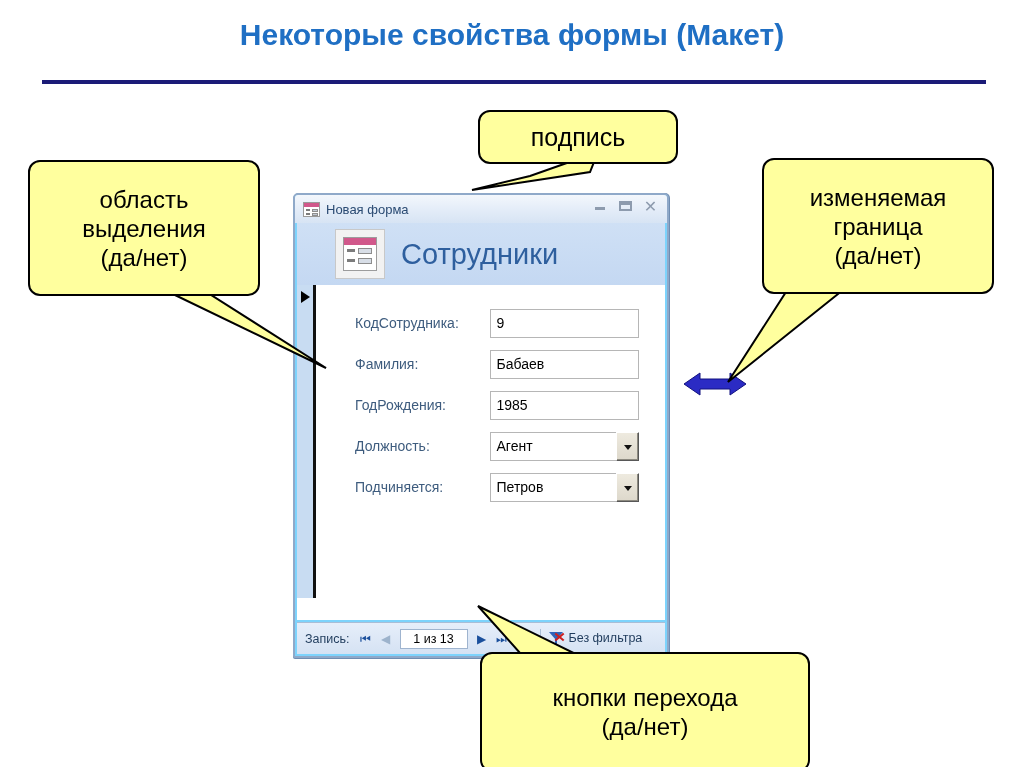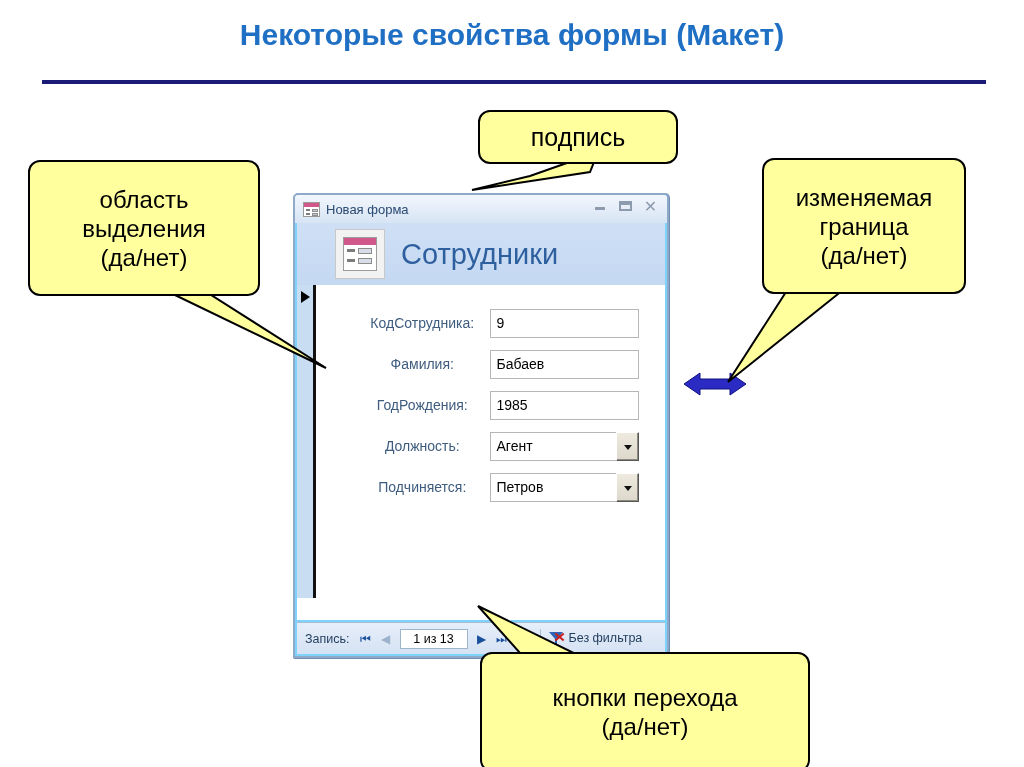--- a/index.html
+++ b/index.html
@@ -74,21 +74,21 @@
   .hdr-icon .cap{position:absolute;left:0;top:0;right:0;height:7px;background:#d1588b;}
   .hdr-icon .l1{position:absolute;left:3px;top:11px;width:8px;height:3px;background:#7c7c7c;}
   .hdr-icon .b1{position:absolute;left:14px;top:10px;width:14px;height:6px;background:#d8dee7;border:1px solid #8d8d8d;box-sizing:border-box;}
   .hdr-icon .l2{position:absolute;left:3px;top:21px;width:8px;height:3px;background:#7c7c7c;}
   .hdr-icon .b2{position:absolute;left:14px;top:20px;width:14px;height:6px;background:#d8dee7;border:1px solid #8d8d8d;box-sizing:border-box;}
   .hdr-title{
     font-size:29px;color:#2e5f9e;white-space:nowrap;
   }
 
   .form-body{
-    position:absolute;left:2px;top:90px;right:2px;bottom:36px;background:#ffffff;text-align:center;
+    position:absolute;left:2px;top:90px;right:2px;bottom:36px;background:#ffffff;
   }
   .rec-selector{
     position:absolute;left:0;top:0;width:19px;bottom:22px;
     background:#c8dcf2;border-right:3px solid #111111;box-sizing:border-box;
   }
   .rec-selector .tri{
     position:absolute;left:4px;top:6px;width:0;height:0;
     border-left:9px solid #000000;border-top:6px solid transparent;border-bottom:6px solid transparent;
   }
   .fields{
@@ -161,21 +161,21 @@
     position:absolute;background:#ffff9e;border:2px solid #000000;border-radius:12px;
     box-sizing:border-box;text-align:center;color:#000000;
     font-size:24px;line-height:29px;display:flex;align-items:center;justify-content:center;
   }
   .callout .txt{padding:4px 8px;white-space:pre-line;}
   .tail{position:absolute;}
   .tail svg{display:block;overflow:visible;}
 
   #callout-selection{left:28px;top:160px;width:232px;height:136px;}
   #callout-caption{left:478px;top:110px;width:200px;height:54px;font-size:25px;}
-  #callout-border{left:762px;top:158px;width:204px;height:136px;}
+  #callout-border{left:762px;top:158px;width:232px;height:136px;}
   #callout-nav{left:480px;top:652px;width:330px;height:120px;}
 </style>
 </head>
 <body>
 
 <div class="slide">
 
   <div class="title">
     <span>Некоторые свойства формы (</span><span class="ital">Макет</span><span>)</span>
   </div>

